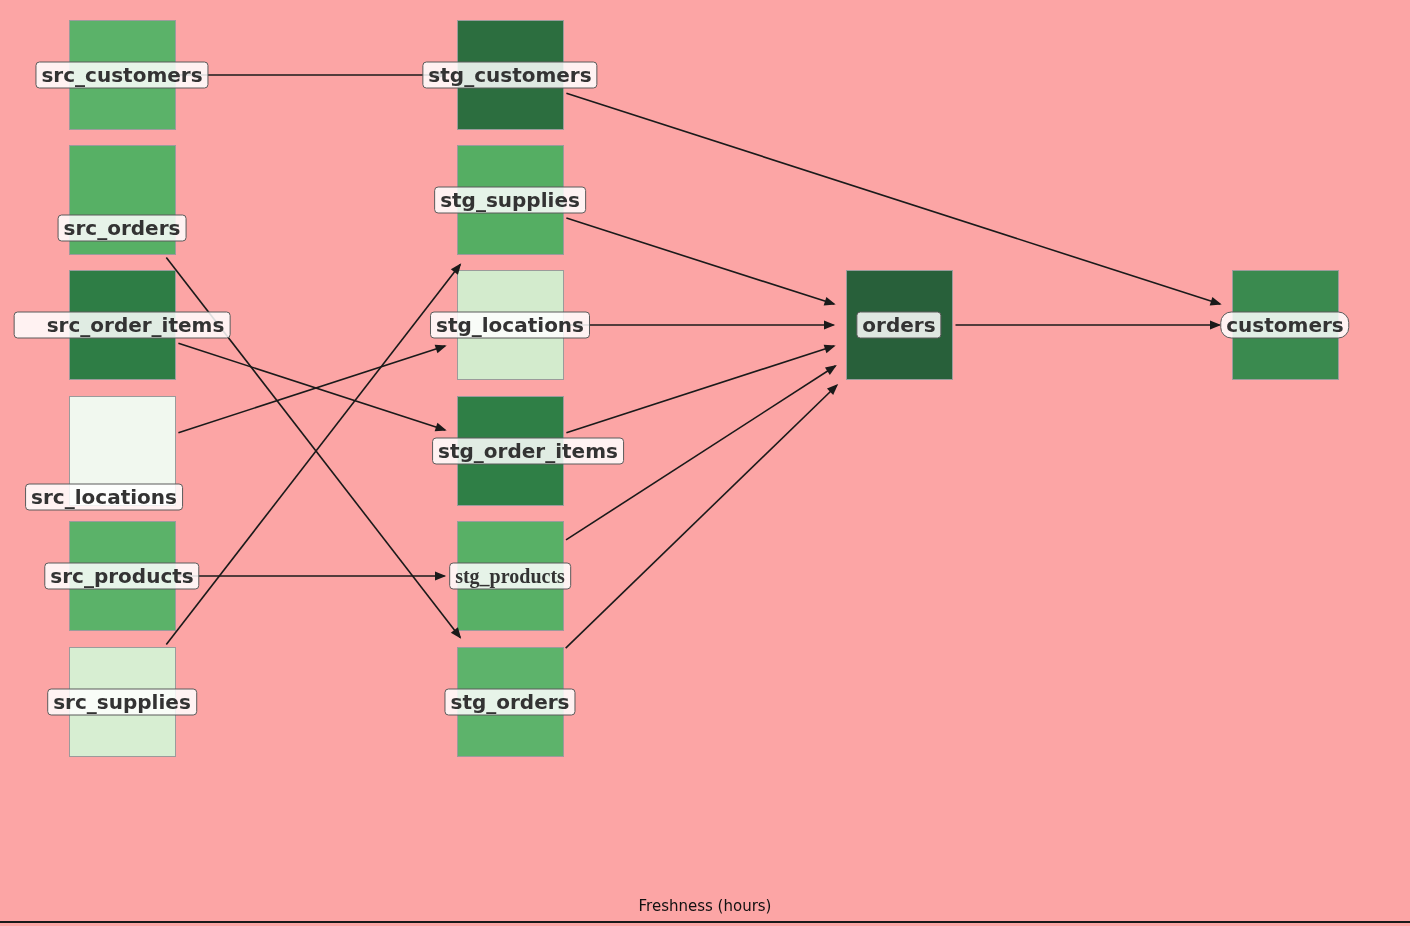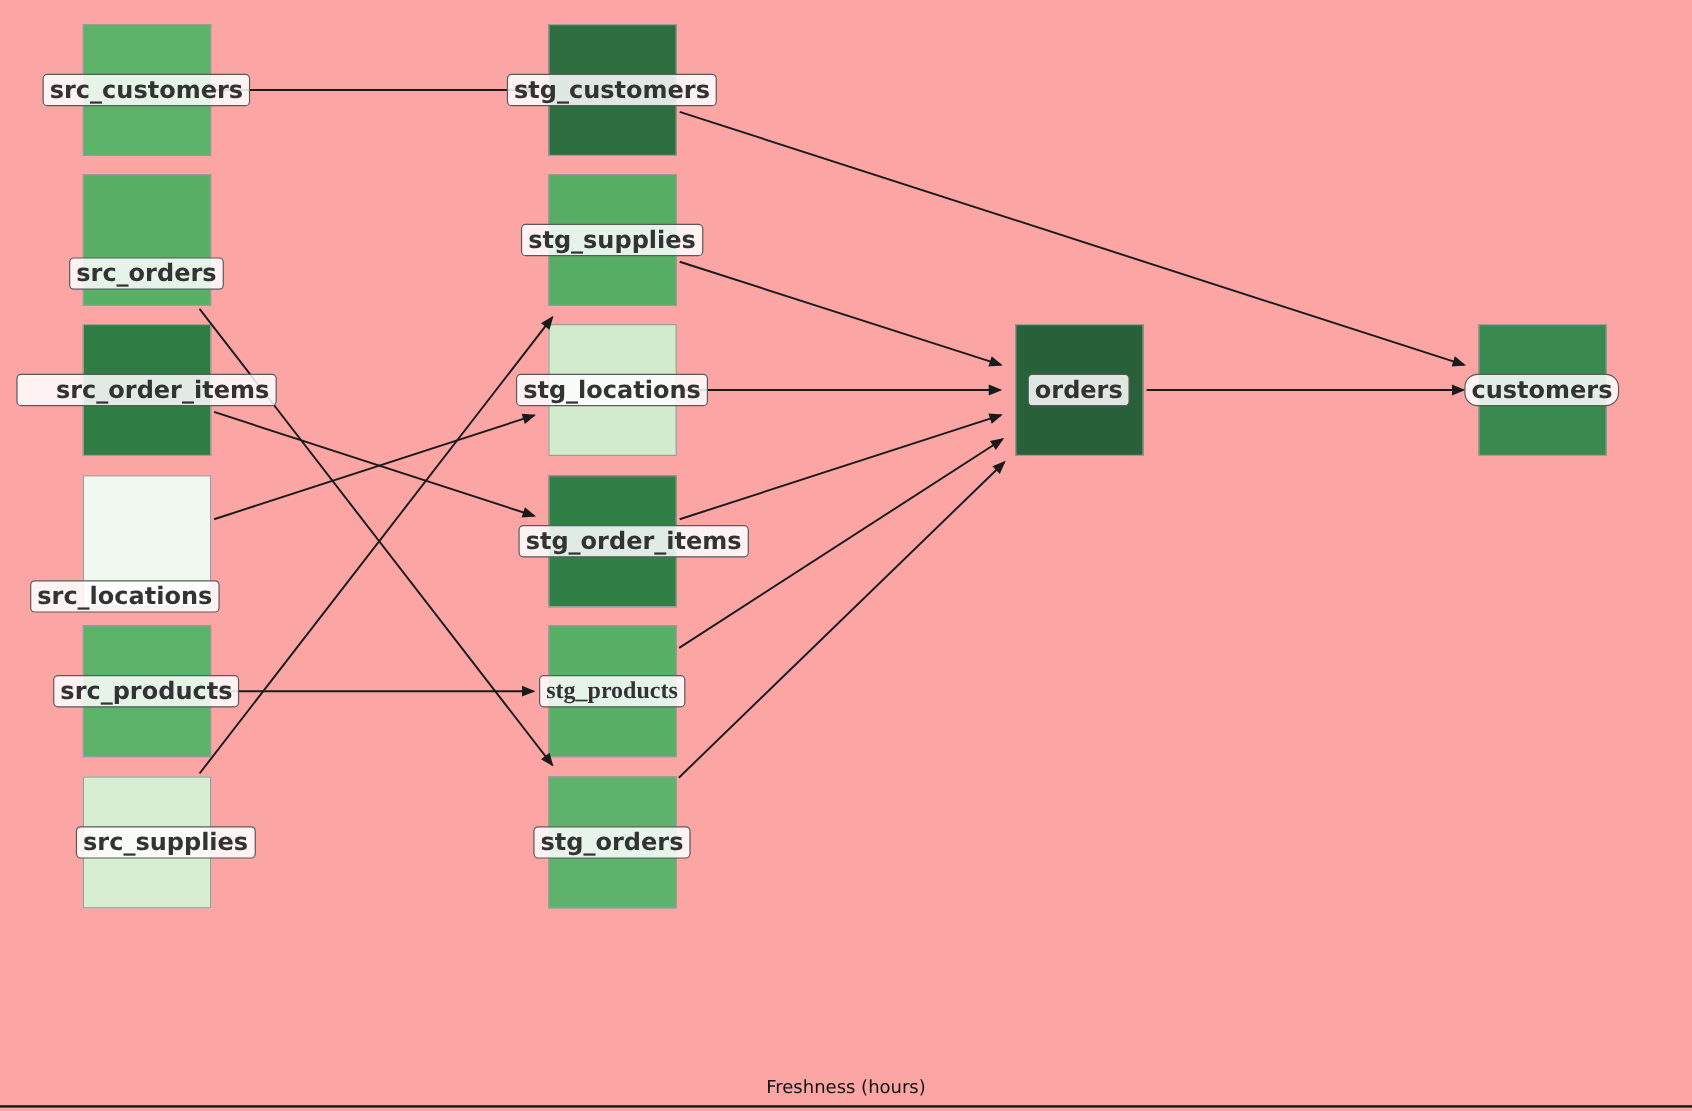--- a/index.html
+++ b/index.html
@@ -132,21 +132,21 @@
       <line x1="565.7" y1="648.1" x2="836.9" y2="385.2" stroke="#1a1a1a" class="edge-line" marker-end="url(#arrowhead)"></line>
       <line x1="955.5" y1="325.0" x2="1219.5" y2="325.0" stroke="#1a1a1a" class="edge-line" marker-end="url(#arrowhead)"></line>
     </svg>
 
   <div id="labels-layer">
       <div class="node-label" style="left: 122px; top: 75px;">src_customers</div>
       <div class="node-label" style="left: 122px; top: 200px; margin-top: 28px;">src_orders</div>
       <div class="node-label" style="left: 122px; top: 325px; padding-left: 32px;">src_order_items</div>
       <div class="node-label" style="left: 104px; top: 451px; margin-top: 46px;">src_locations</div>
       <div class="node-label" style="left: 122px; top: 576px;">src_products</div>
-      <div class="node-label" style="left: 122px; top: 702px; margin-left: 16px;">src_supplies</div>
+      <div class="node-label" style="left: 122px; top: 702px;">src_supplies</div>
       <div class="node-label" style="left: 510px; top: 75px;">stg_customers</div>
       <div class="node-label" style="left: 510px; top: 200px;">stg_supplies</div>
       <div class="node-label" style="left: 510px; top: 325px;">stg_locations</div>
       <div class="node-label" style="left: 510px; top: 451px; margin-left: 18px;">stg_order_items</div>
       <div class="node-label" style="left: 510px; top: 576px; font-family: Liberation Serif, serif;">stg_products</div>
       <div class="node-label" style="left: 510px; top: 702px;">stg_orders</div>
       <div class="node-label" style="left: 899px; top: 325px;">orders</div>
       <div class="node-label" style="left: 1285px; top: 325px; border-radius: 11px;">customers</div>
     </div>
 

